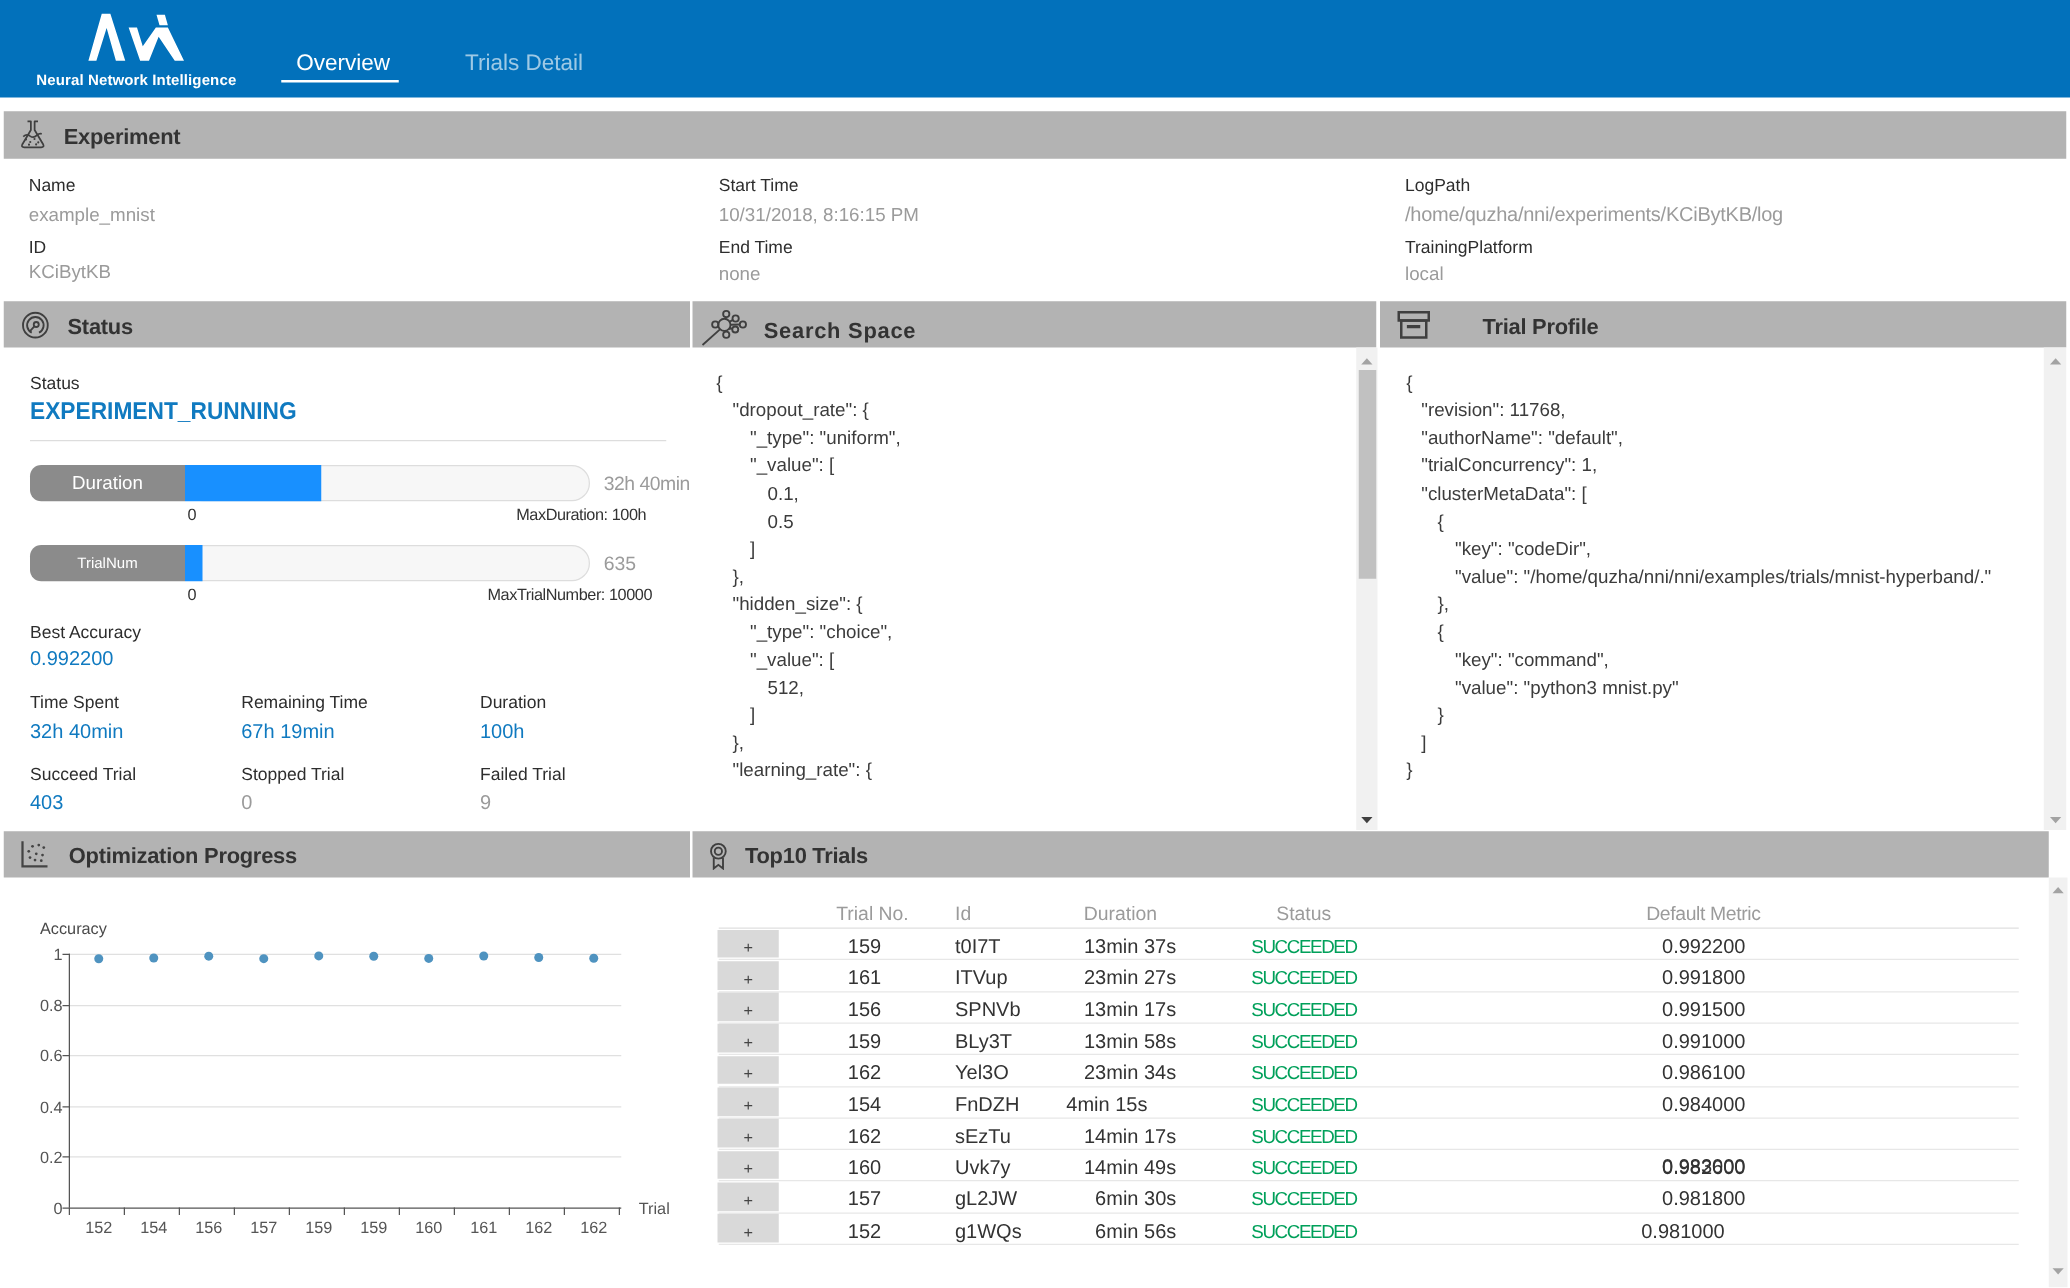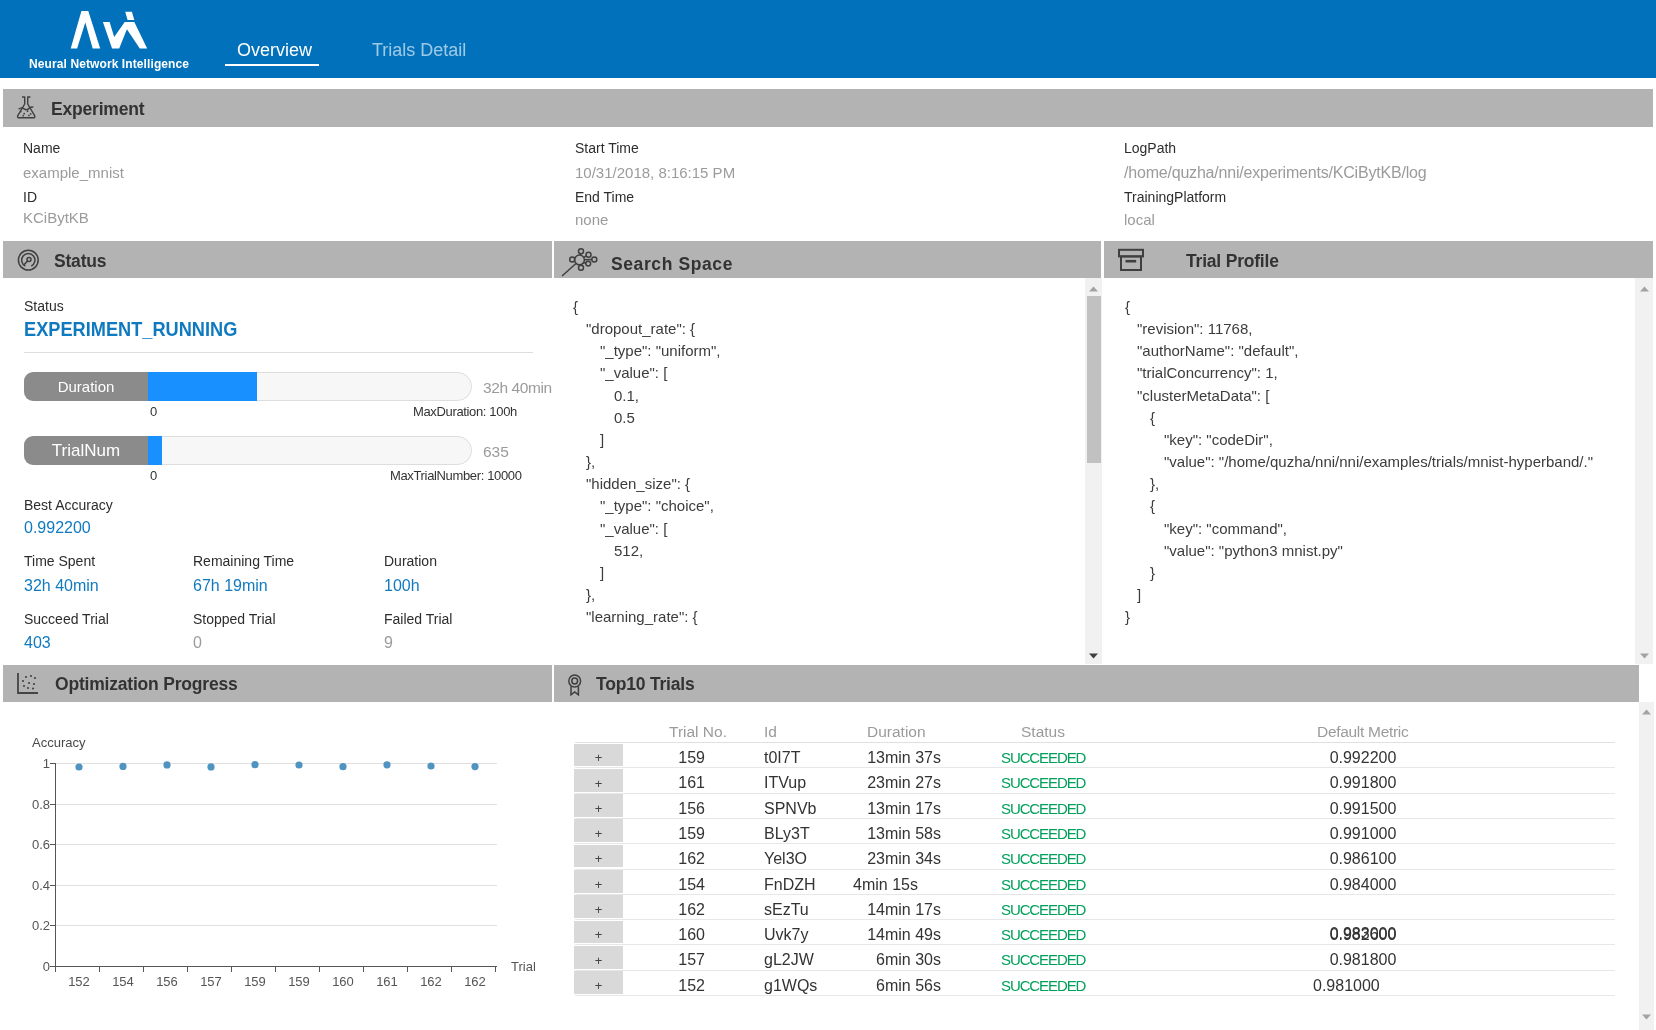--- a/index.html
+++ b/index.html
@@ -111,21 +111,21 @@
 
   <div class="abs" style="left:148px;top:372px;width:324px;height:29px;background:#f7f7f7;border:1px solid #ddd;border-radius:15px;"></div>
   <div class="abs" style="left:148px;top:372px;width:109px;height:29px;background:#1890ff;"></div>
   <div class="abs" style="left:24px;top:372px;width:124px;height:29px;background:#8b8b8b;border-radius:9px 0 0 9px;color:#fff;font-size:15px;text-align:center;line-height:29px;">Duration</div>
   <div class="abs val" style="left:483px;top:379px;font-size:15.5px;letter-spacing:-0.4px;">32h 40min</div>
   <div class="abs" style="left:150px;top:404px;font-size:13px;color:#333;">0</div>
   <div class="abs" style="left:413px;top:404px;font-size:13px;color:#333;letter-spacing:-0.35px;">MaxDuration: 100h</div>
 
   <div class="abs" style="left:148px;top:436px;width:324px;height:29px;background:#f7f7f7;border:1px solid #ddd;border-radius:15px;"></div>
   <div class="abs" style="left:148px;top:436px;width:14px;height:29px;background:#1890ff;"></div>
-  <div class="abs" style="left:24px;top:436px;width:124px;height:29px;background:#8b8b8b;border-radius:9px 0 0 9px;color:#fff;font-size:17px;text-align:center;line-height:29px;">TrialNum</div>
+  <div class="abs" style="left:24px;top:436px;width:124px;height:29px;background:#8b8b8b;border-radius:9px 0 0 9px;color:#fff;font-size:12px;text-align:center;line-height:29px;">TrialNum</div>
   <div class="abs val" style="left:483px;top:443px;font-size:15.5px;">635</div>
   <div class="abs" style="left:150px;top:468px;font-size:13px;color:#333;">0</div>
   <div class="abs" style="left:390px;top:468px;font-size:13px;color:#333;letter-spacing:-0.35px;">MaxTrialNumber: 10000</div>
 
   <div class="abs lab" style="left:24px;top:497px;">Best Accuracy</div>
   <div class="abs bluev" style="left:24px;top:519px;">0.992200</div>
 
   <div class="abs lab" style="left:24px;top:553px;">Time Spent</div>
   <div class="abs bluev" style="left:24px;top:577px;">32h 40min</div>
   <div class="abs lab" style="left:193px;top:553px;">Remaining Time</div>

